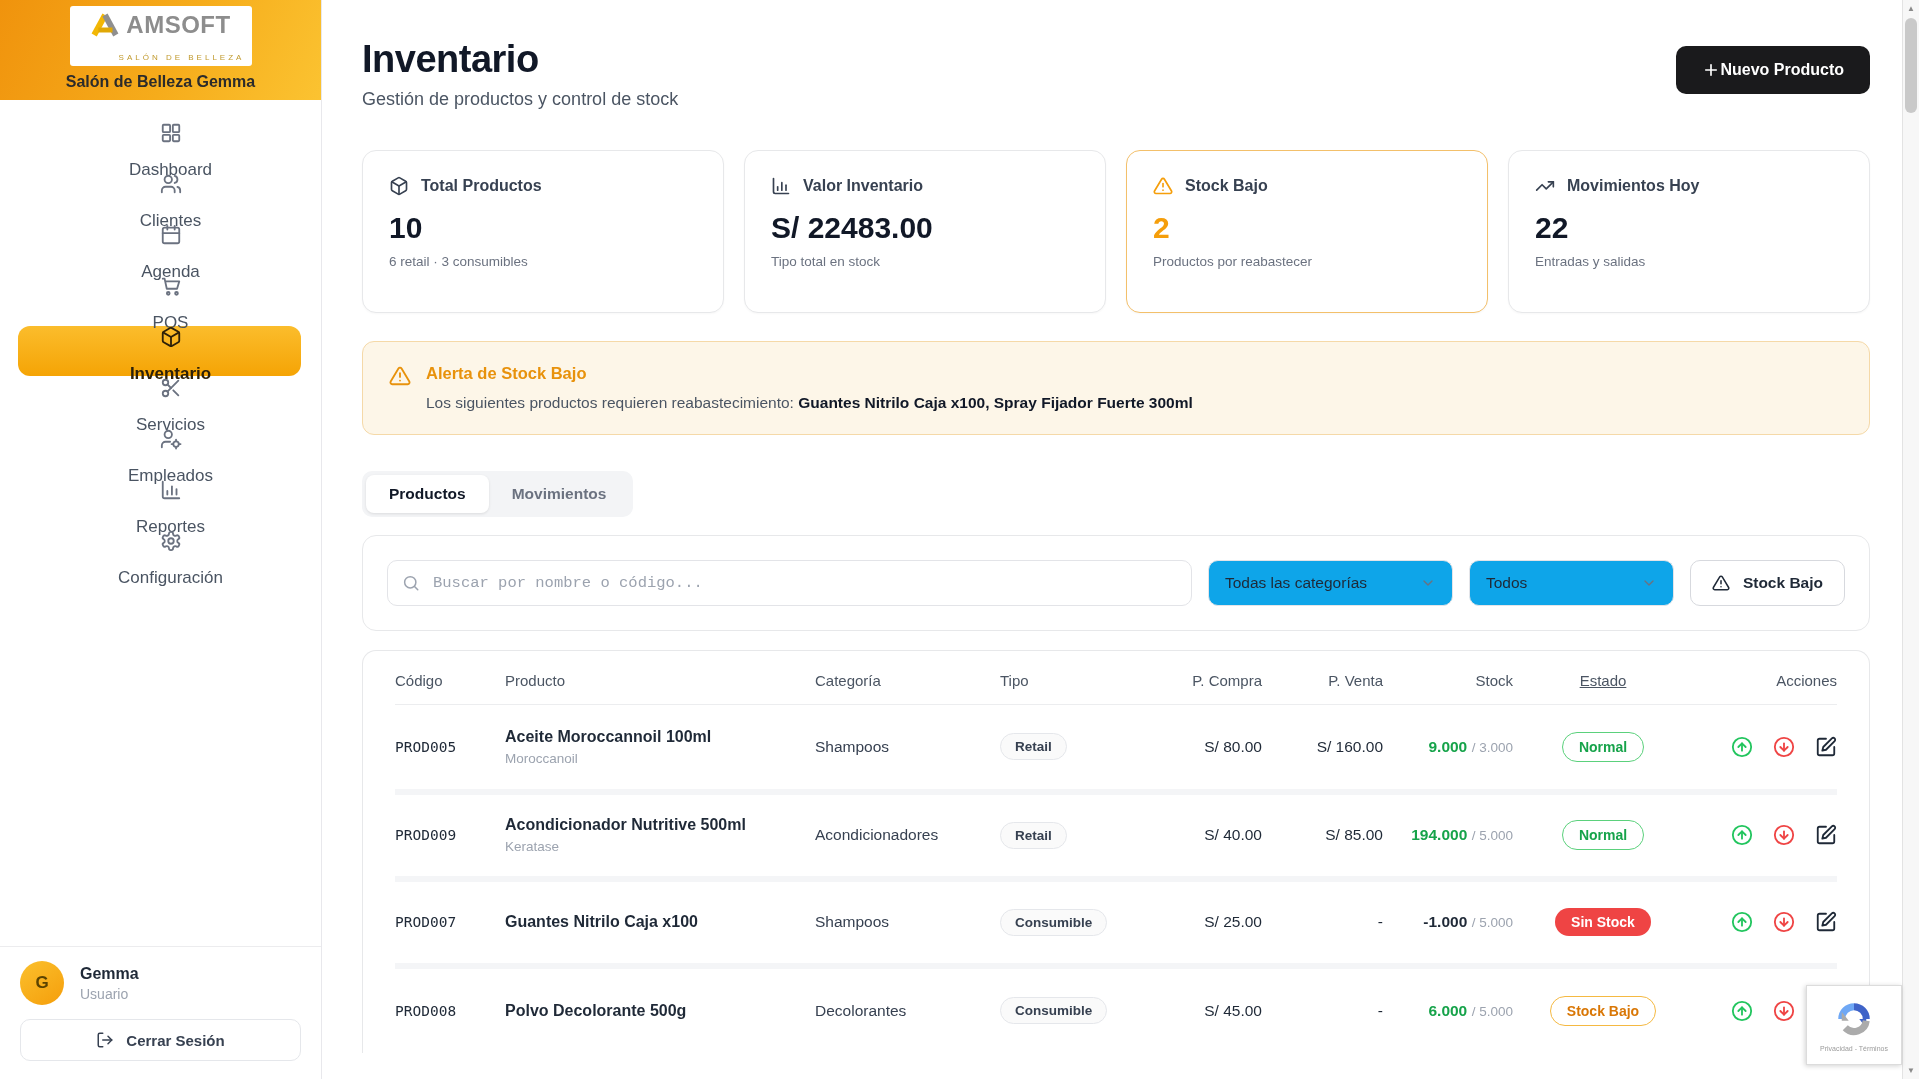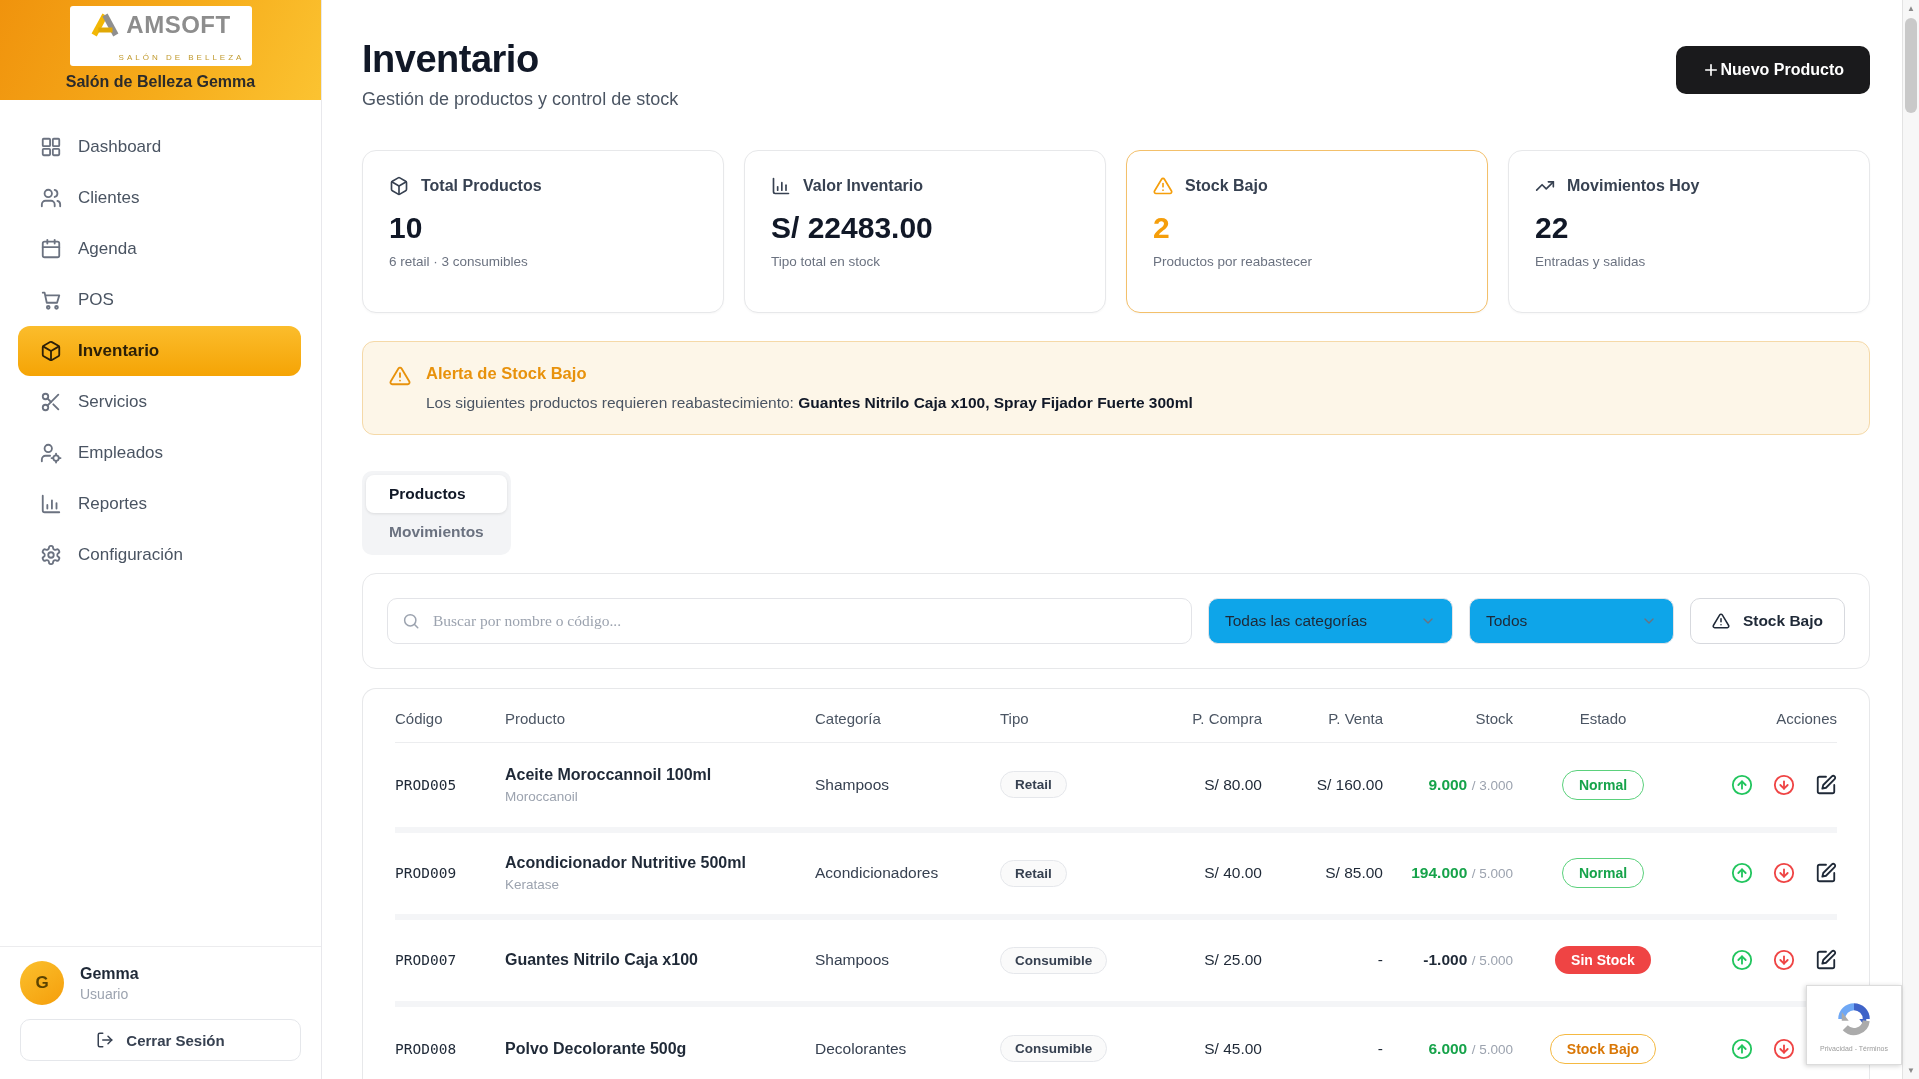--- a/index.html
+++ b/index.html
@@ -14,21 +14,21 @@
     display:flex; flex-direction:column; align-items:center; justify-content:space-between; padding:6px 0 9px; }
   .logo-box { background:#fff; width:182px; height:60px; border-radius:3px;
     display:flex; flex-direction:column; align-items:center; justify-content:center; }
   .logo-row { display:flex; align-items:center; gap:6px; }
   .logo-brand { font-size:24px; font-weight:bold; color:#8D8D8D; letter-spacing:0.5px; }
   .logo-tagline { font-size:8px; letter-spacing:3px; color:#C19A2E; margin-left:42px; margin-top:14px; }
   .salon-name { font-size:16px; font-weight:bold; color:#2B2B2B; }
 
   .nav { flex:1; padding-top:22px; overflow:hidden; }
   .nav-item { height:50px; margin:0 20px 1px 18px; padding-left:22px; border-radius:12px;
-    display:flex; align-items:center; gap:16px; font-size:17px; color:#4A5462; cursor:pointer; }
+    display:flex; align-items:center; gap:16px; font-size:17px; color:#4A5462; cursor:pointer;flex-direction:column; }
   .nav-item svg { width:22px; height:22px; stroke:#6B7280; fill:none; stroke-width:2;
     stroke-linecap:round; stroke-linejoin:round; flex-shrink:0; }
   .nav-item.active { background:linear-gradient(180deg,#FBBD2C,#F5A405); color:#2D2008; font-weight:bold; }
   .nav-item.active svg { stroke:#2D2008; }
 
   .sidebar-foot { border-top:1px solid #ECECEE; padding:14px 20px 18px; }
   .user-row { display:flex; align-items:center; gap:16px; }
   .avatar { width:44px; height:44px; border-radius:50%; background:linear-gradient(145deg,#FBC02D,#F59E0B);
     display:flex; align-items:center; justify-content:center; font-size:17px; font-weight:bold; color:#5B4300; }
   .user-name { font-size:16px; font-weight:bold; color:#1F2937; }
@@ -60,46 +60,46 @@
   .stat-card.warn .stat-value { color:#F59E0B; }
   .stat-detail { font-size:13.5px; color:#6B7280; margin-top:9px; }
 
   .alert { margin-top:28px; background:#FDF6E8; border:1px solid #F5D9A8; border-radius:12px;
     padding:22px 26px; display:flex; gap:15px; }
   .alert svg { width:22px; height:22px; stroke:#E8920C; fill:none; stroke-width:2; stroke-linecap:round; stroke-linejoin:round; flex-shrink:0; margin-top:1px; }
   .alert-title { font-size:16.5px; font-weight:bold; color:#E8920C; }
   .alert-msg { font-size:15.5px; color:#4B5563; margin-top:11px; }
   .alert-msg b { color:#111827; }
 
-  .tabs { margin-top:36px; display:inline-flex; background:#F3F4F6; border-radius:10px; padding:4px;flex-direction:column; }
+  .tabs { margin-top:36px; display:inline-flex; background:#F3F4F6; border-radius:10px; padding:4px; }
   .tab { padding:10px 23px; border-radius:8px; font-size:15.5px; font-weight:bold; color:#6B7280; cursor:pointer; }
   .tab.active { background:#fff; color:#111827; box-shadow:0 1px 3px rgba(0,0,0,0.10); }
 
   .filter-card { margin-top:18px; border:1px solid #E7E8EA; border-radius:14px; padding:24px;
     display:flex; align-items:center; gap:16px; background:#fff; }
   .search-wrap { flex:1; position:relative; }
   .search-wrap svg { position:absolute; left:15px; top:14px; width:18px; height:18px; stroke:#9CA3AF;
     fill:none; stroke-width:2; stroke-linecap:round; }
   .search-input { width:100%; height:46px; border:1px solid #E3E4E8; border-radius:10px; padding:0 14px 0 45px;
-    font-size:15.5px; color:#1F2937; font-family:Liberation Serif, serif; outline:none; }
+    font-size:15.5px; color:#1F2937; font-family:Liberation Mono, monospace; outline:none; }
   .search-input::placeholder { color:#9CA3AF; }
   .select { height:46px; border:1px solid #E3E4E8; border-radius:10px; background:#0ea5e9; padding:0 16px;
     display:flex; align-items:center; justify-content:space-between; font-size:15.5px; color:#1F2937; cursor:pointer; }
   .select svg { width:16px; height:16px; stroke:#6B7280; fill:none; stroke-width:2; stroke-linecap:round; stroke-linejoin:round; }
   .sel-cat { width:245px; } .sel-type { width:205px; }
   .stock-filter-btn { height:46px; border:1px solid #D7D9DE; border-radius:10px; background:#fff; padding:0 21px;
     display:flex; align-items:center; gap:13px; font-size:15.5px; font-weight:bold; color:#1F2937; cursor:pointer;
     font-family:"Liberation Sans", sans-serif; }
   .stock-filter-btn svg { width:18px; height:18px; stroke:#1F2937; fill:none; stroke-width:2; stroke-linecap:round; stroke-linejoin:round; }
 
   .table-card { margin-top:19px; border:1px solid #E7E8EA; border-radius:14px 14px 0 0; border-bottom:none;
     padding:0 32px; background:#fff; }
   table { width:100%; border-collapse:collapse; table-layout:fixed; }
   thead th { padding:21px 0 15px; font-size:15px; font-weight:normal; color:#4B5563; border-bottom:1px solid #ECEDEF; }
-  .al { text-align:left; } .ar { text-align:right; } .ac { text-align:center; }
+  .al { text-align:left; } .ar { text-align:right; } .ac { text-align:center;text-decoration:underline; }
   tbody td { height:87px; vertical-align:middle; border-bottom:6px solid #F4F5F7; }
   tbody tr:last-child td { border-bottom:none; }
   .code { font-family:"DejaVu Sans Mono", monospace; font-size:14.5px; color:#1F2937; }
   .pname { font-size:16px; font-weight:bold; color:#1F2937; }
   .pbrand { font-size:13.5px; color:#9CA3AF; margin-top:5px; }
   .cat { font-size:15.5px; color:#374151; }
   .typebadge { display:inline-block; padding:5px 14px; border:1px solid #E5E7EB; background:#FAFAFA;
     border-radius:999px; font-size:13.5px; font-weight:bold; color:#374151; }
   .price { font-size:15.5px; color:#1F2937; }
   .stockv { font-size:15.5px; font-weight:bold; }

